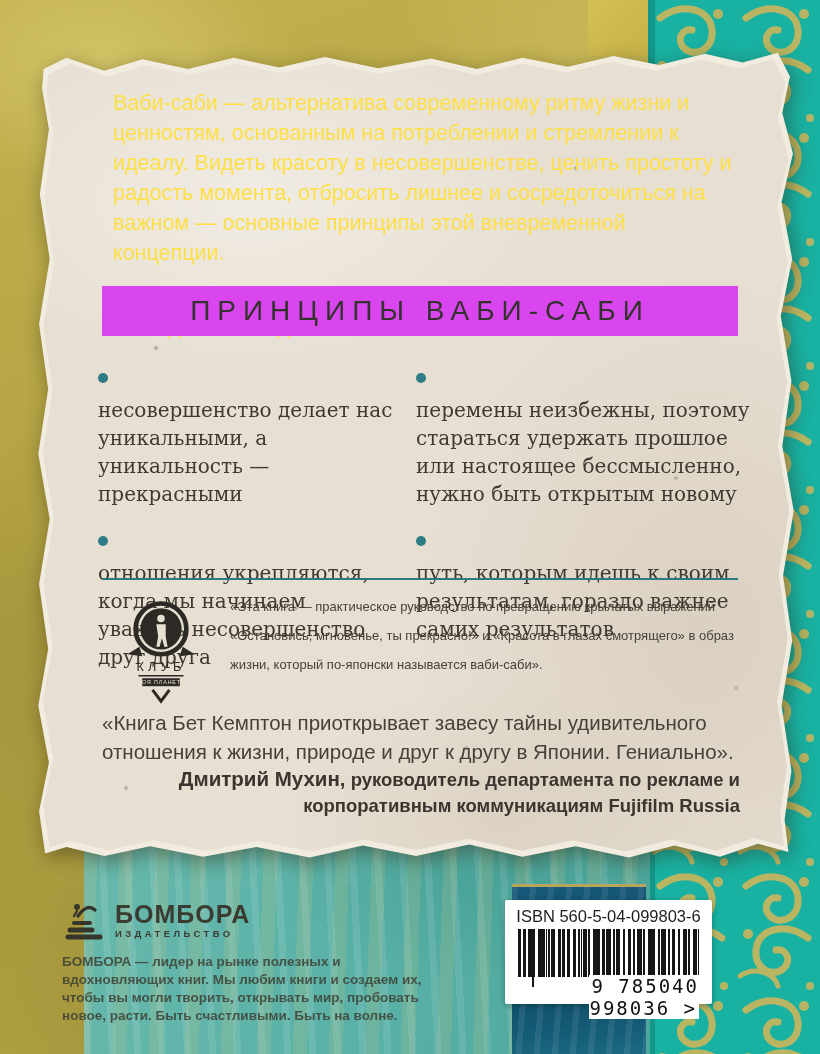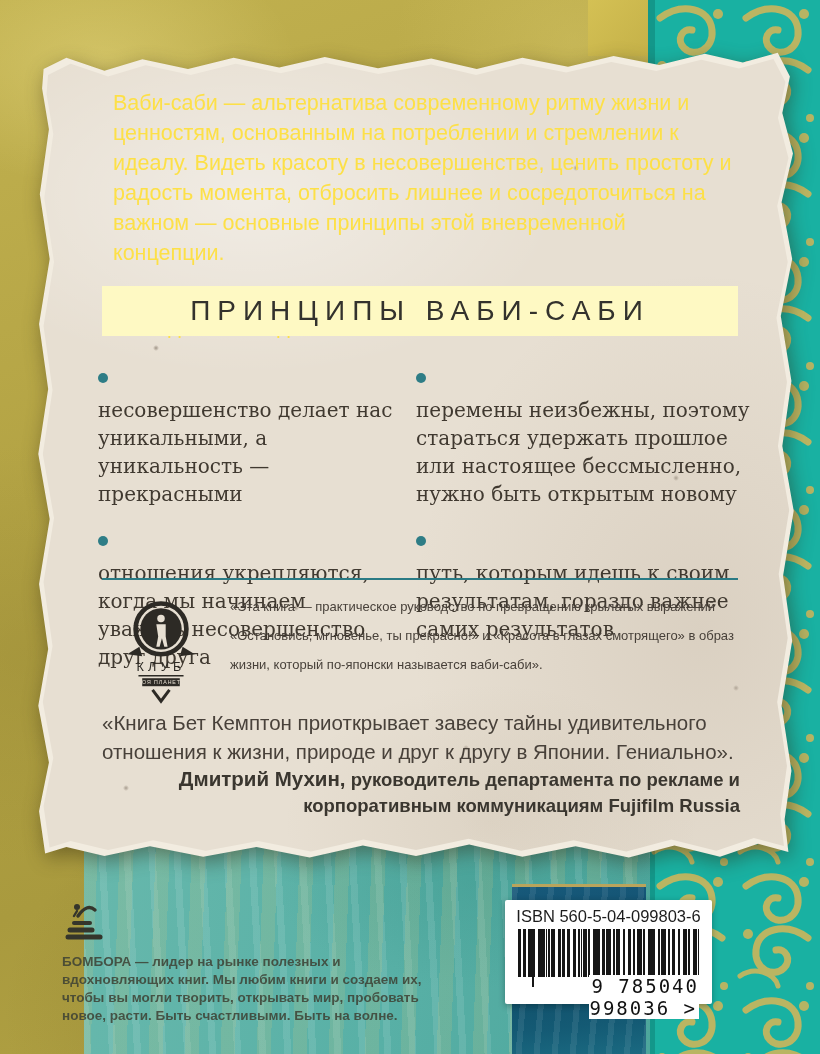--- a/index.html
+++ b/index.html
@@ -49,21 +49,21 @@
       radial-gradient(circle 2px at 640px 430px, rgba(70,55,40,.35), transparent 3px),
       radial-gradient(circle 1.5px at 260px 560px, rgba(70,55,40,.40), transparent 3px),
       radial-gradient(circle 2px at 430px 700px, rgba(70,55,40,.35), transparent 3px),
       radial-gradient(circle 1.5px at 90px 740px, rgba(70,55,40,.40), transparent 3px),
       radial-gradient(circle 2px at 700px 640px, rgba(70,55,40,.30), transparent 3px);}
   
   .blurb{position:absolute;left:77px;top:40px;width:620px;
     color:#fde047;font-size:21.5px;line-height:30px;}
   .blurb p{margin:0 0 13px 0;}
   .banner{position:absolute;left:66px;top:238px;width:636px;height:50px;
-    background:#fef9c3;color:#33322d;display:flex;align-items:center;justify-content:center;
+    background:#d946ef;color:#33322d;display:flex;align-items:center;justify-content:center;
     font-size:28px;letter-spacing:7px;white-space:nowrap;}
   .cols{position:absolute;left:62px;top:316px;width:652px;display:flex;gap:22px;}
   .col{list-style:none;margin:0;padding:0;}
   .col-left{width:296px;}
   .col-right{flex:1;}
   .col li{display:flex;gap:13px;margin-bottom:19px;
     font-family:"DejaVu Serif",serif;font-size:20px;line-height:28px;color:#403930;flex-direction:column;}
   .dot{flex:none;width:10px;height:10px;border-radius:50%;background:#2e7d86;margin-top:9px;}
   .divider{position:absolute;left:66px;top:530px;width:636px;height:2px;background:#2a7a84;}
   .media{position:absolute;left:78px;top:544px;width:630px;display:flex;}
@@ -207,20 +207,24 @@
       <svg viewBox="0 0 44 44" width="44" height="44">
         <g stroke="#35352b" fill="none" stroke-linecap="round">
           <path d="M6 39 H38" stroke-width="5"></path>
           <path d="M8 32 H30" stroke-width="5"></path>
           <path d="M12 25 H28" stroke-width="4"></path>
           <path d="M16 18 Q25 5 33 12" stroke-width="3.4"></path>
           <path d="M15 13 l-3 5" stroke-width="2.4"></path>
         </g>
         <circle cx="15" cy="9" r="3" fill="#35352b"></circle>
       </svg>
+      <div class="pub-names">
+        <div class="pub-name">БОМБОРА</div>
+        <div class="pub-descriptor">ИЗДАТЕЛЬСТВО</div>
+      </div>
     </div>
     <div class="pub-tagline">БОМБОРА — лидер на рынке полезных и вдохновляющих книг. Мы любим книги и создаем их, чтобы вы могли творить, открывать мир, пробовать новое, расти. Быть счастливыми. Быть на волне.</div>
   </div>
 
   <div class="barcode">
     <div class="isbn">ISBN 560-5-04-099803-6</div>
     <div class="bars-zone">
       <div class="bars"></div>
       <div class="guards">
           <i></i>

